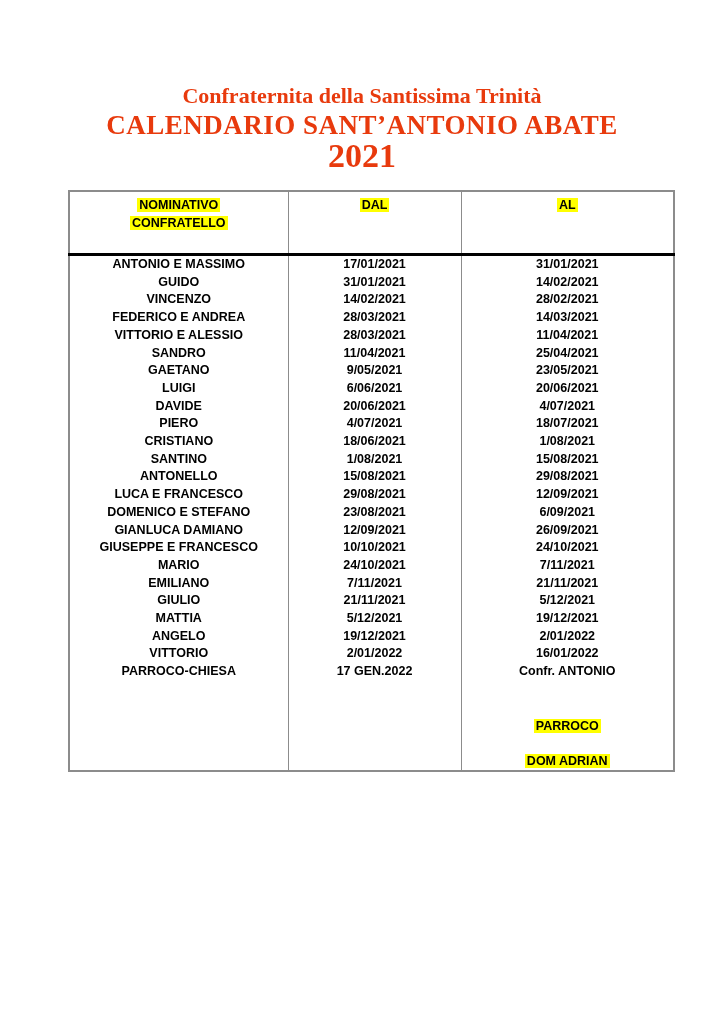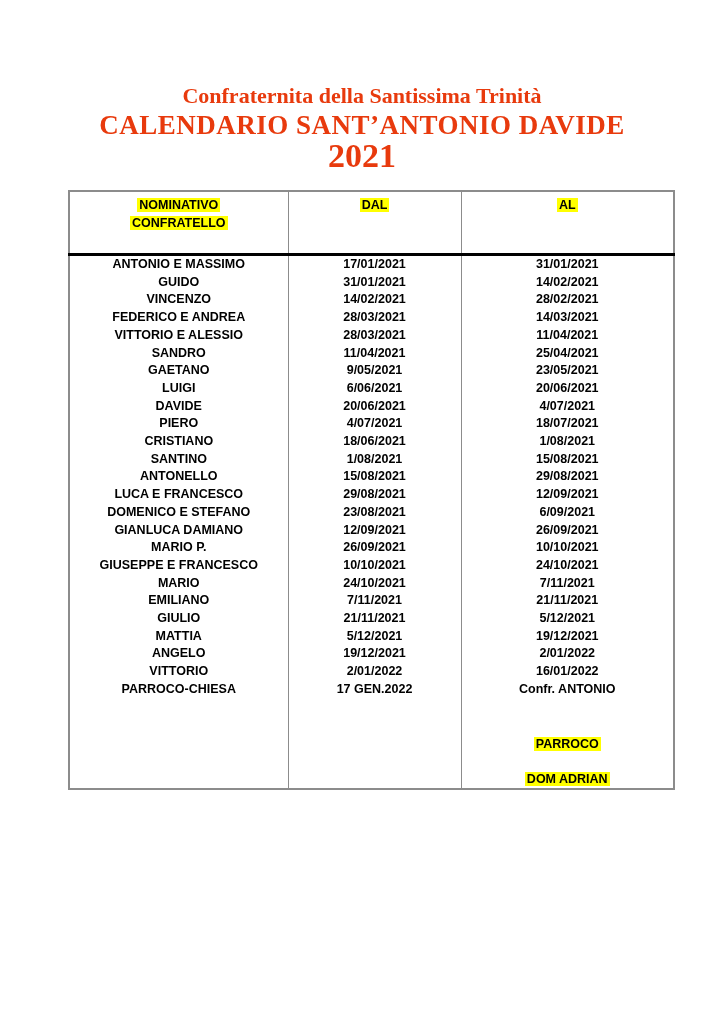--- a/index.html
+++ b/index.html
@@ -77,21 +77,21 @@
   .footer-line-parroco { margin-top: 36px; }
   .footer-line-dom     { margin-top: 17px; }
 </style>
 </head>
 <body>
 
 <div class="page">
 
   <div class="title-block">
     <div class="title-line-1">Confraternita della Santissima Trinità</div>
-    <div class="title-line-2">CALENDARIO SANT’ANTONIO DAVIDE</div>
+    <div class="title-line-2">CALENDARIO SANT’ANTONIO ABATE</div>
     <div class="title-line-3">2021</div>
   </div>
 
   <table class="calendar-table">
     <colgroup>
       <col style="width:219px">
       <col style="width:173px">
       <col style="width:213px">
     </colgroup>
     <thead>
@@ -183,25 +183,20 @@
     <td>DOMENICO E STEFANO</td>
     <td>23/08/2021</td>
     <td>6/09/2021</td>
   </tr>
         <tr>
     <td>GIANLUCA DAMIANO</td>
     <td>12/09/2021</td>
     <td>26/09/2021</td>
   </tr>
         <tr>
-    <td>MARIO P.</td>
-    <td>26/09/2021</td>
-    <td>10/10/2021</td>
-  </tr>
-        <tr>
     <td>GIUSEPPE E FRANCESCO</td>
     <td>10/10/2021</td>
     <td>24/10/2021</td>
   </tr>
         <tr>
     <td>MARIO</td>
     <td>24/10/2021</td>
     <td>7/11/2021</td>
   </tr>
         <tr>

